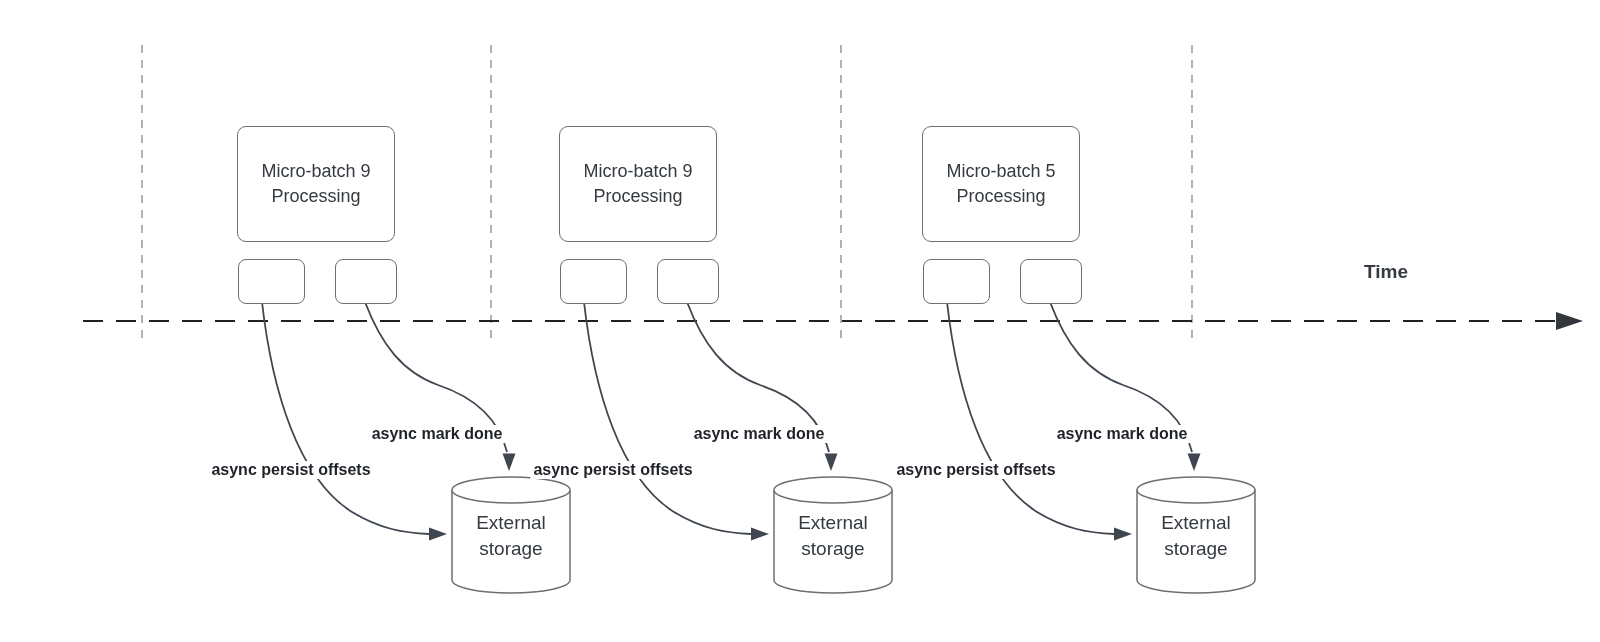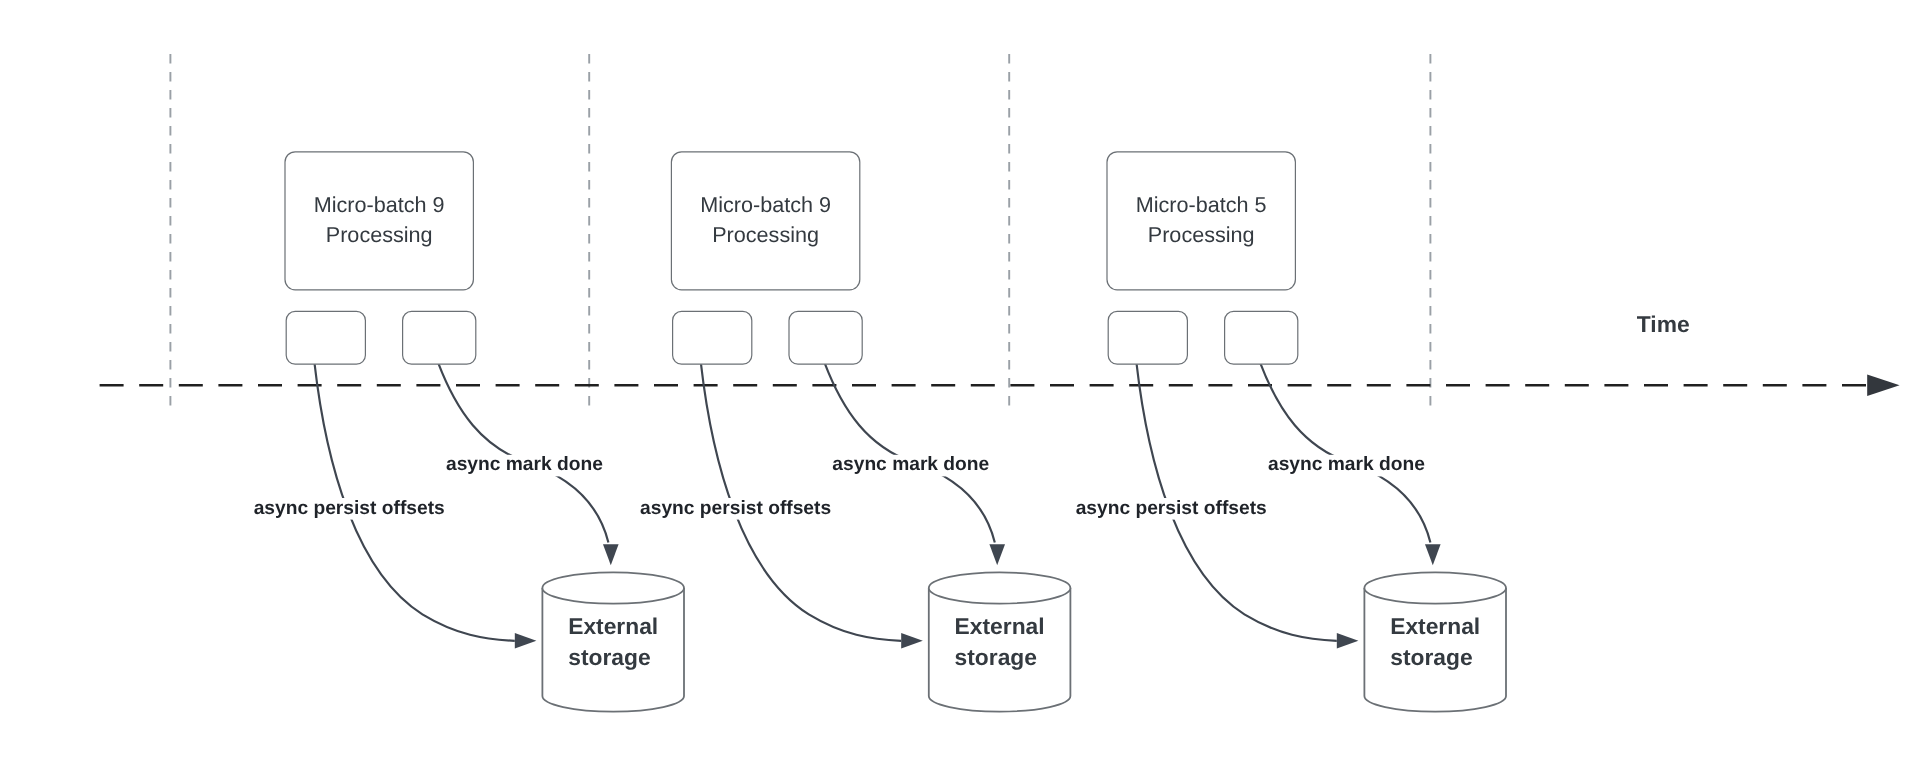--- a/index.html
+++ b/index.html
@@ -15,27 +15,27 @@
     color:#343a40;font-size:18px;line-height:1.38;text-align:center;
     white-space:pre-line;
   }
   .mini{
     position:absolute;top:259px;height:43px;
     border:1.5px solid #6b7075;border-radius:8px;background:#ffffff;
   }
   .storage-label{
     position:absolute;top:481px;width:118px;height:110px;
     display:flex;align-items:center;justify-content:center;
-    font-size:19px;line-height:1.35;color:#343a40;
-    white-space:pre-line;pointer-events:none;font-weight:bold;
+    text-align:center;font-size:19px;line-height:1.35;color:#343a40;
+    white-space:pre-line;pointer-events:none;
   }
   .edge-label{
     position:absolute;transform:translate(-50%,-50%);
     background:#ffffff;padding:0 3px;
-    font-weight:bold;font-size:16px;color:#1f2329;white-space:nowrap;
+    font-weight:bold;font-size:16px;color:#1f2329;white-space:nowrap;margin-top:46px;
   }
   .time-label{
     position:absolute;left:1386px;top:272px;transform:translate(-50%,-50%);
     font-size:19px;color:#343a40;font-weight:bold;
   }
 </style>
 </head>
 <body>
 
 <div class="canvas">

